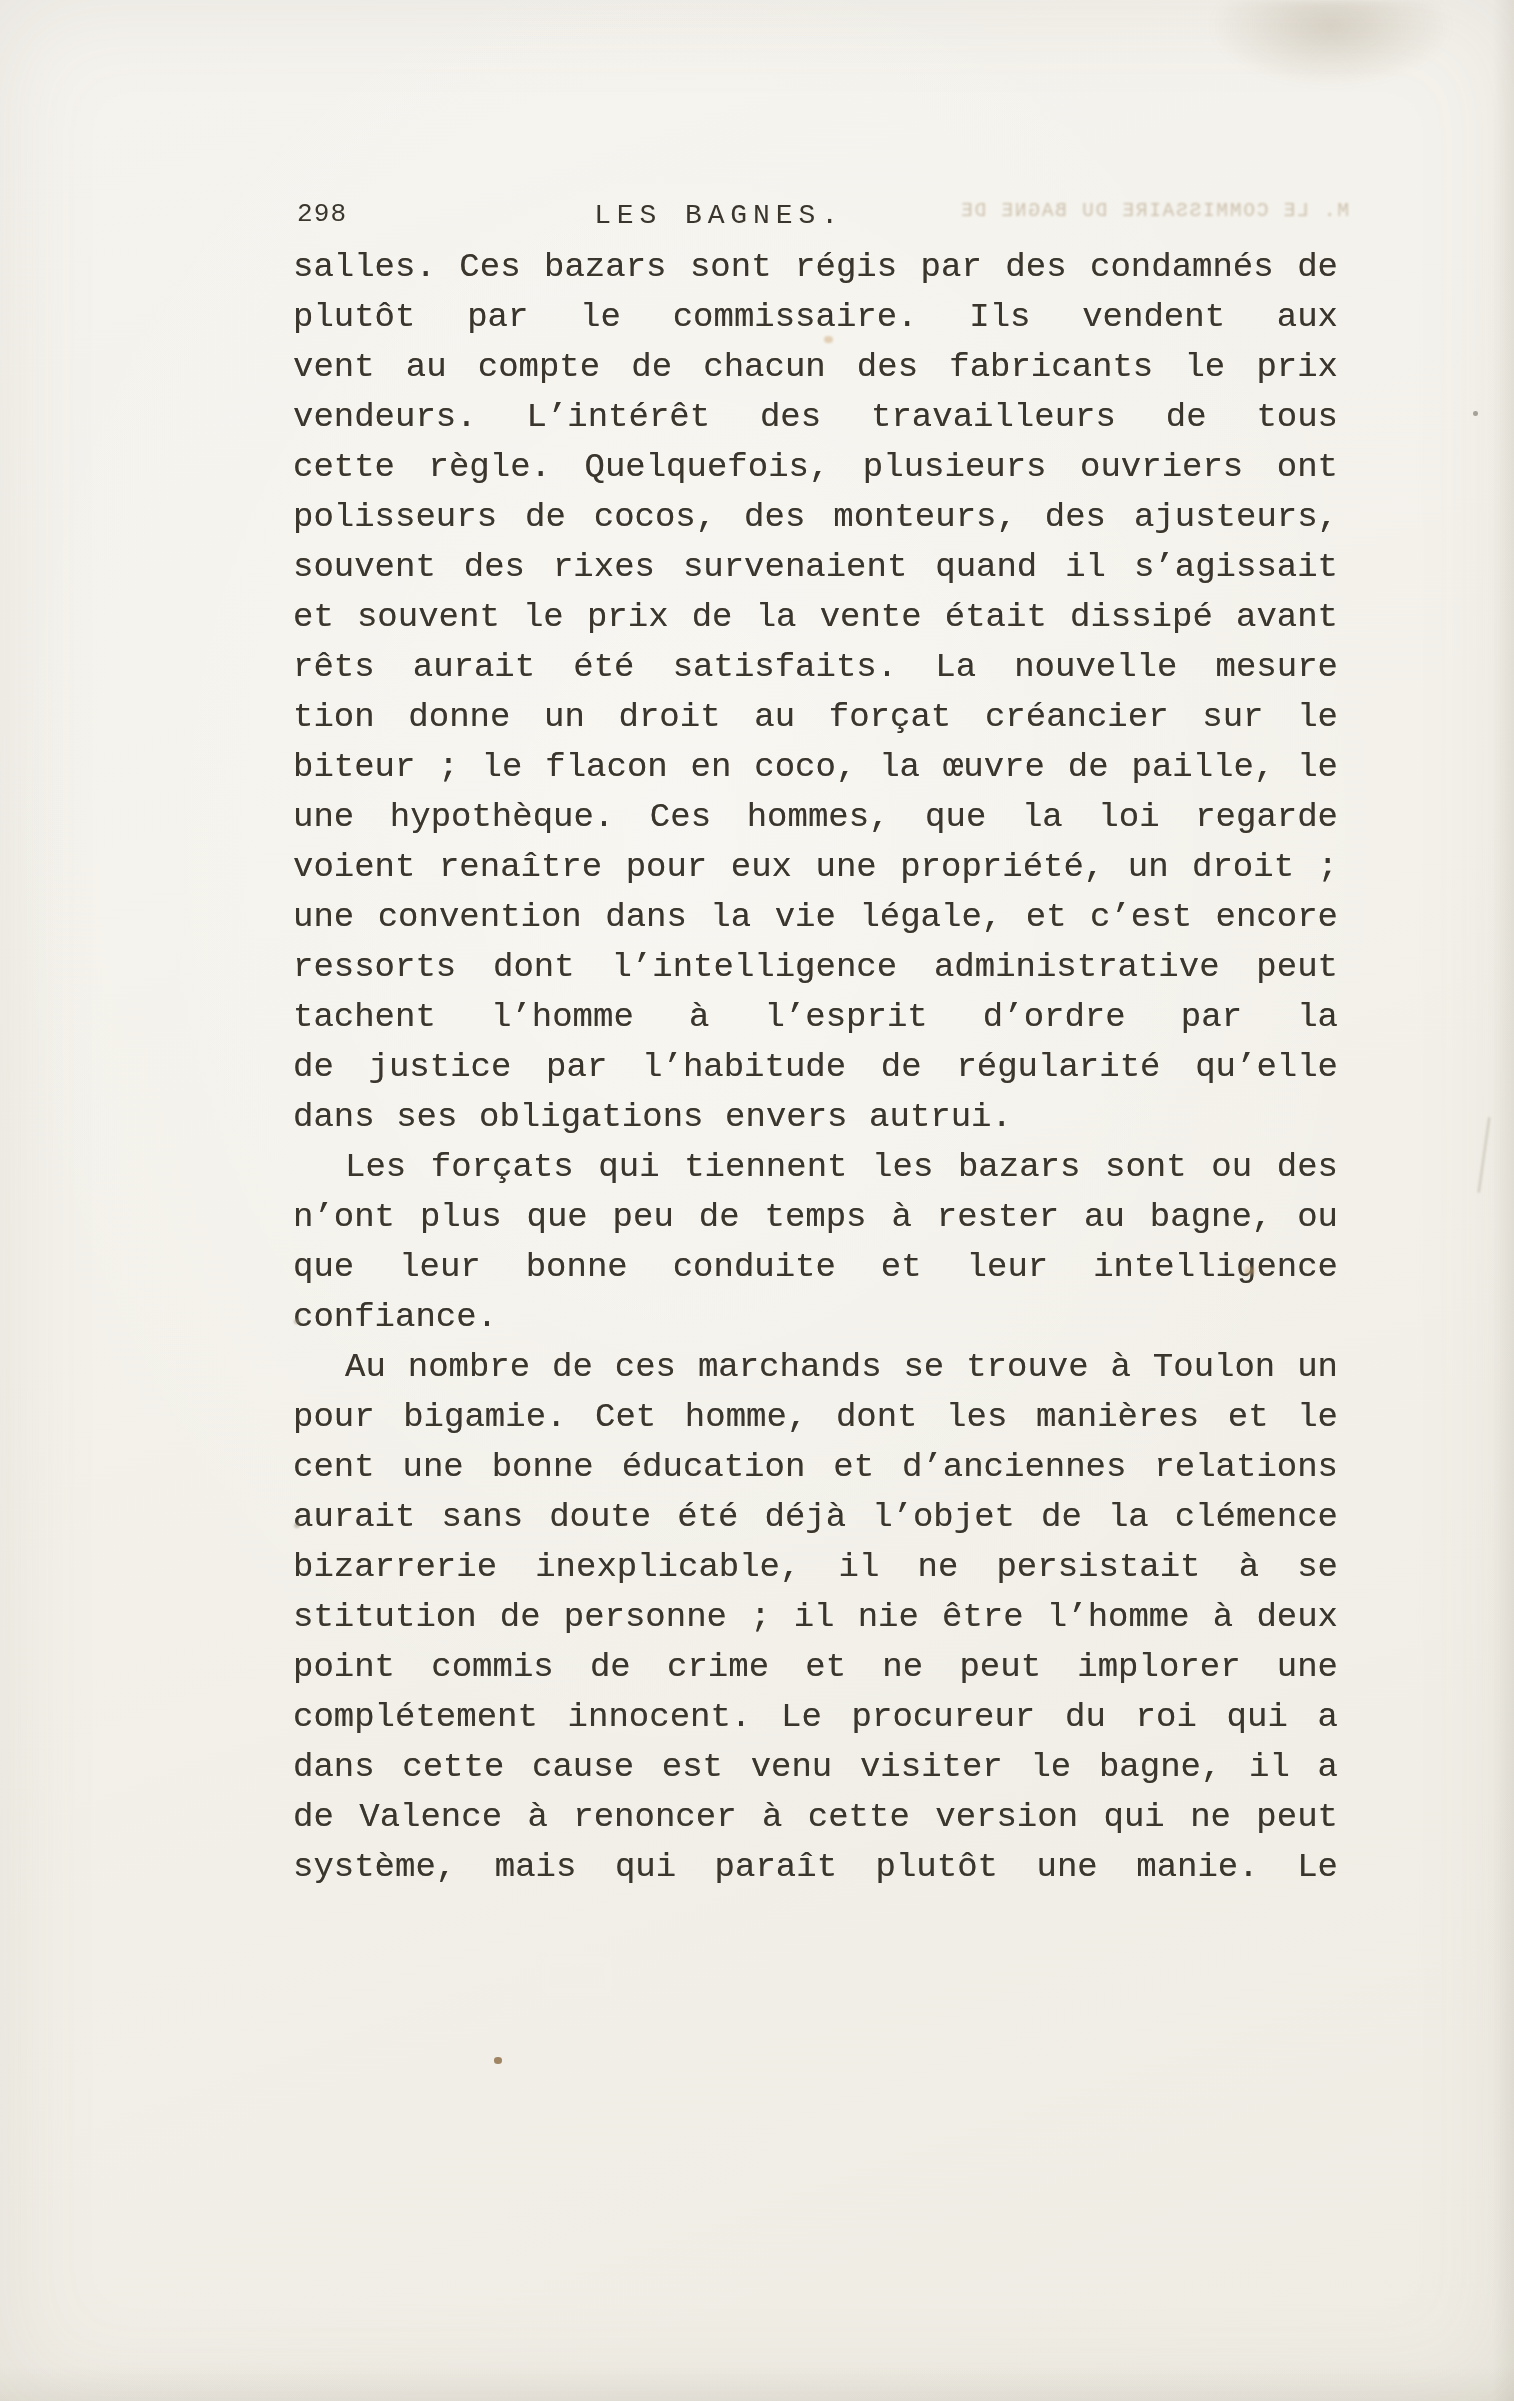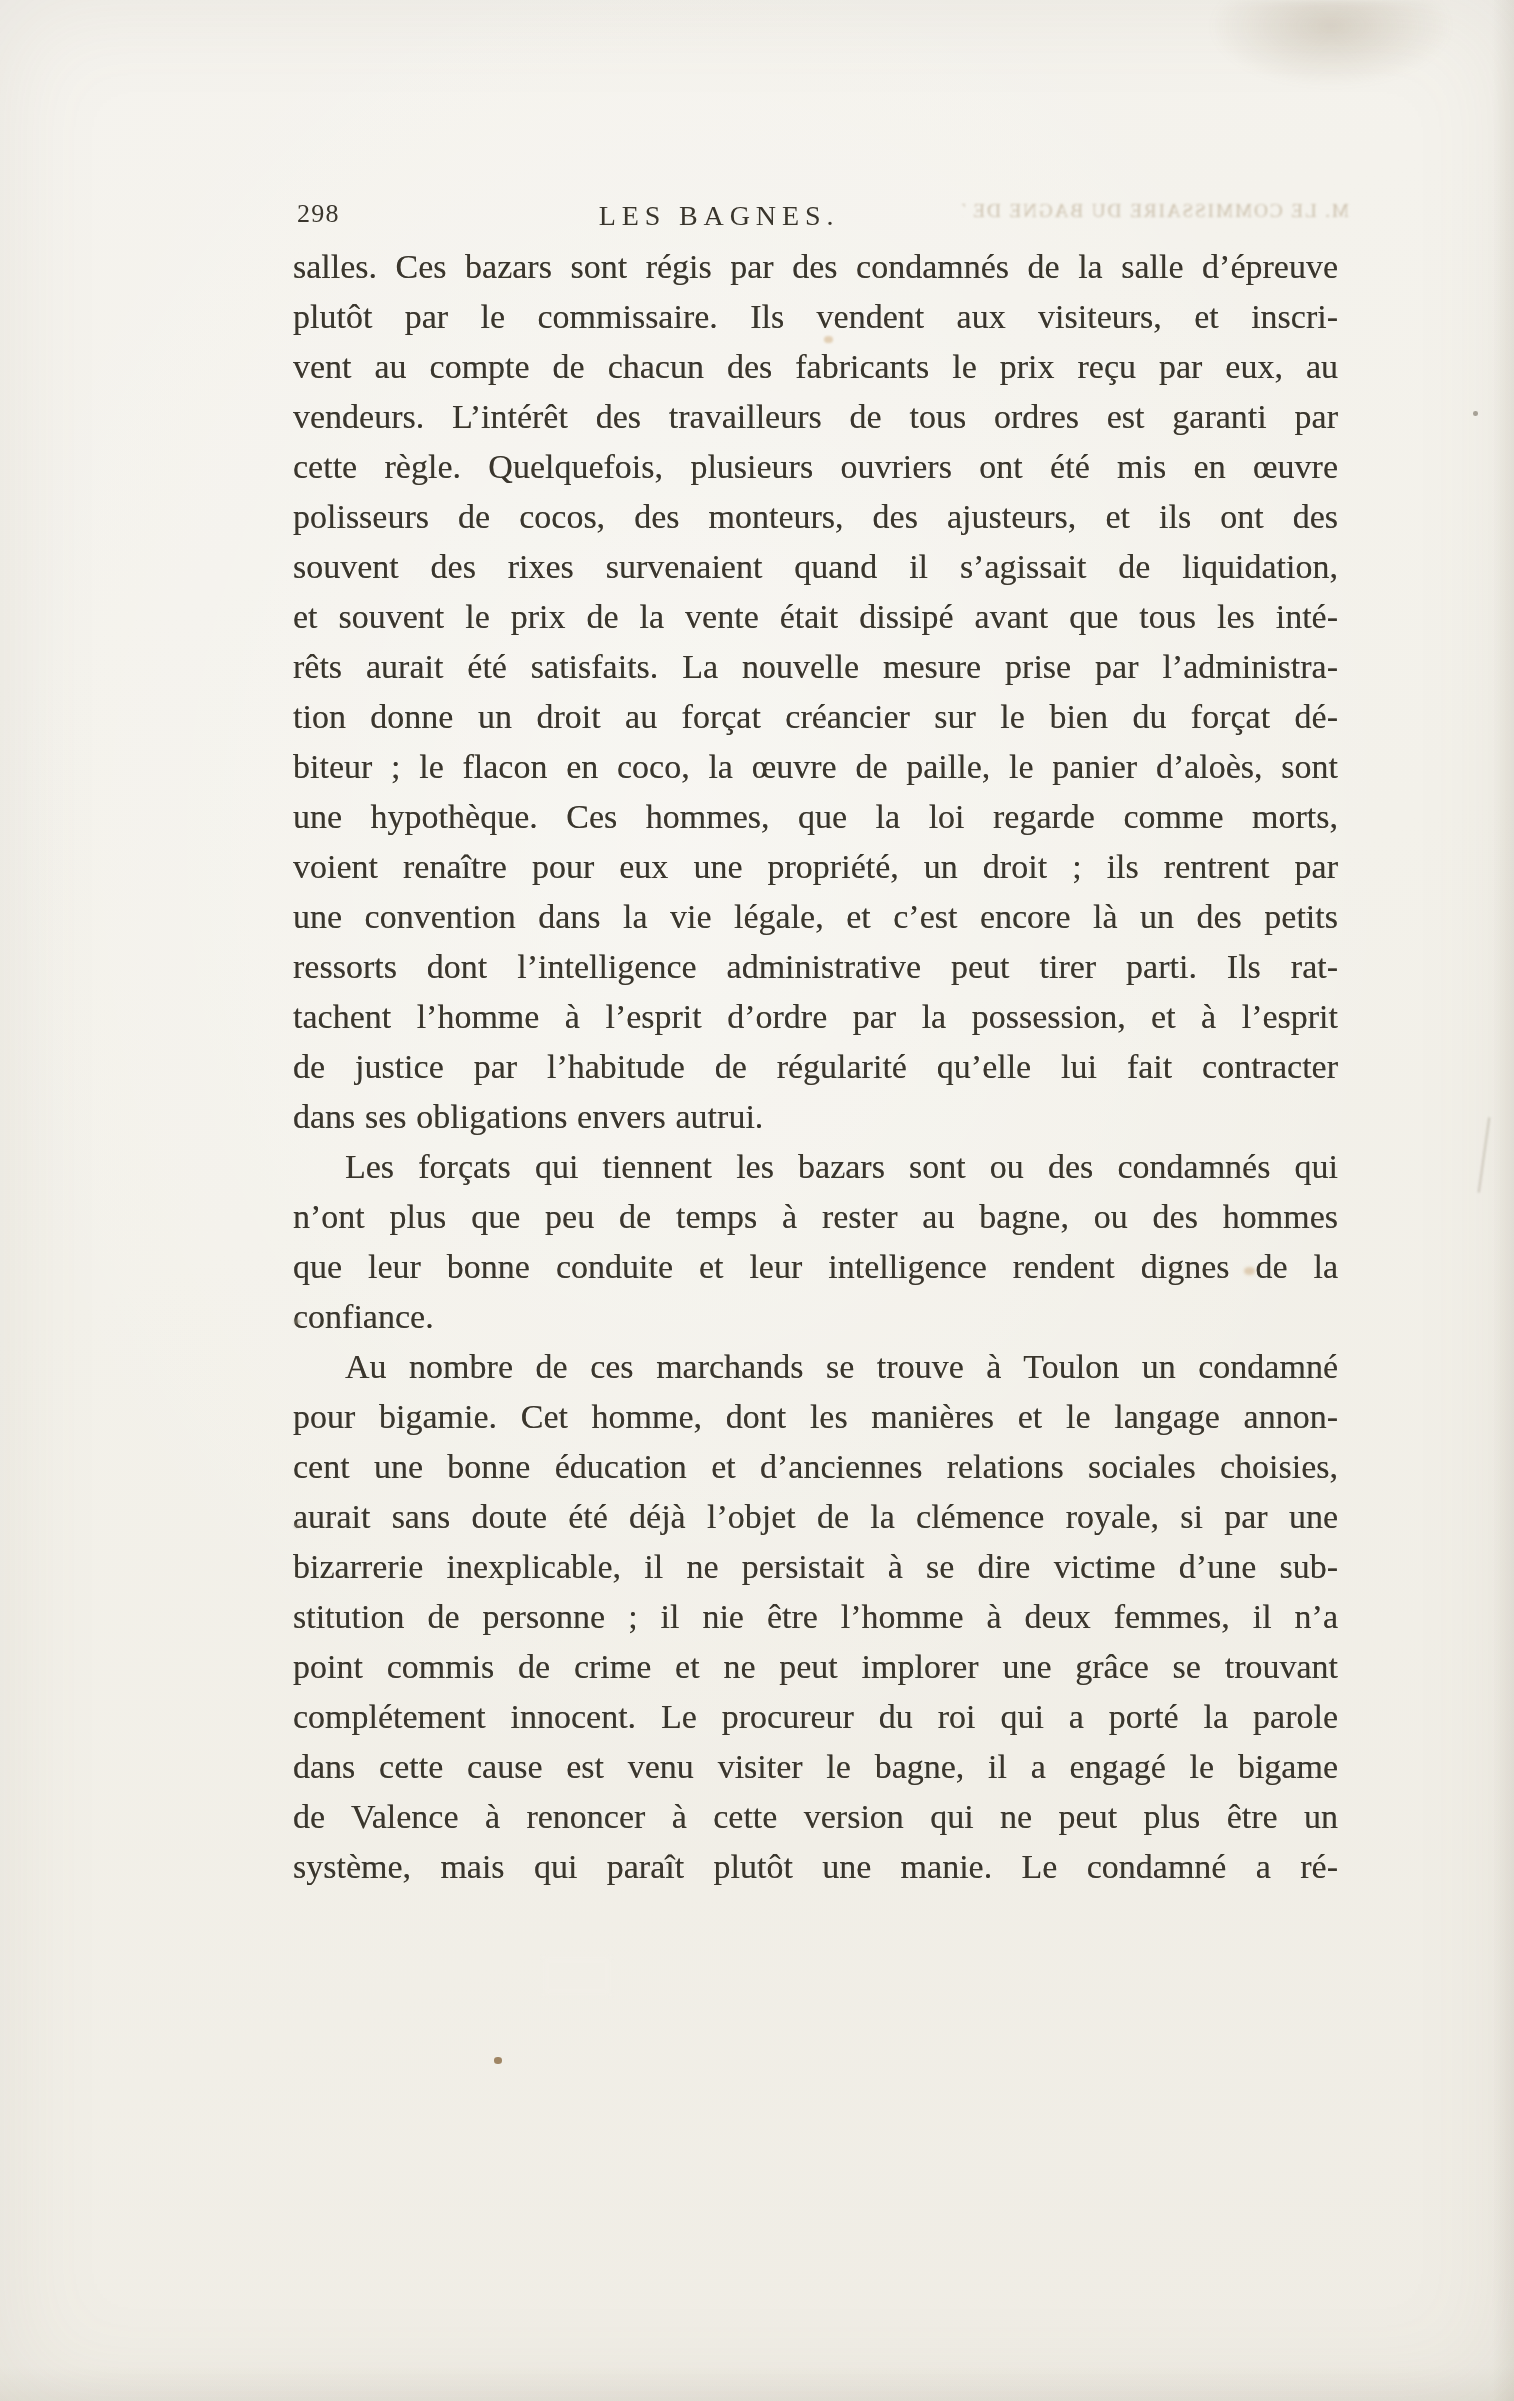--- a/index.html
+++ b/index.html
@@ -3,21 +3,21 @@
 <meta charset="utf-8">
 <style>
   html,body{margin:0;padding:0;background:#888;}
   .page{
     position:relative;
     width:1515px;height:2401px;
     background:
       radial-gradient(ellipse 1056px 1408px at 45% 35%, rgba(255,255,255,0.35), rgba(255,255,255,0) 70%),
       linear-gradient(160deg,#f5f3ee 0%,#f3f1ea 45%,#efece4 100%);
     overflow:hidden;
-    font-family:Liberation Serif, serif;
+    font-family:Liberation Mono, monospace;
     color:#3a362d;
     box-shadow:inset 0 0 106px rgba(120,108,84,0.10);
   }
   
   .pagenum{
     position:absolute;left:297px;top:195px;
     font-size:26px;line-height:38px;letter-spacing:1.2px;
   }
   .runtitle{
     position:absolute;left:719px;top:199px;

